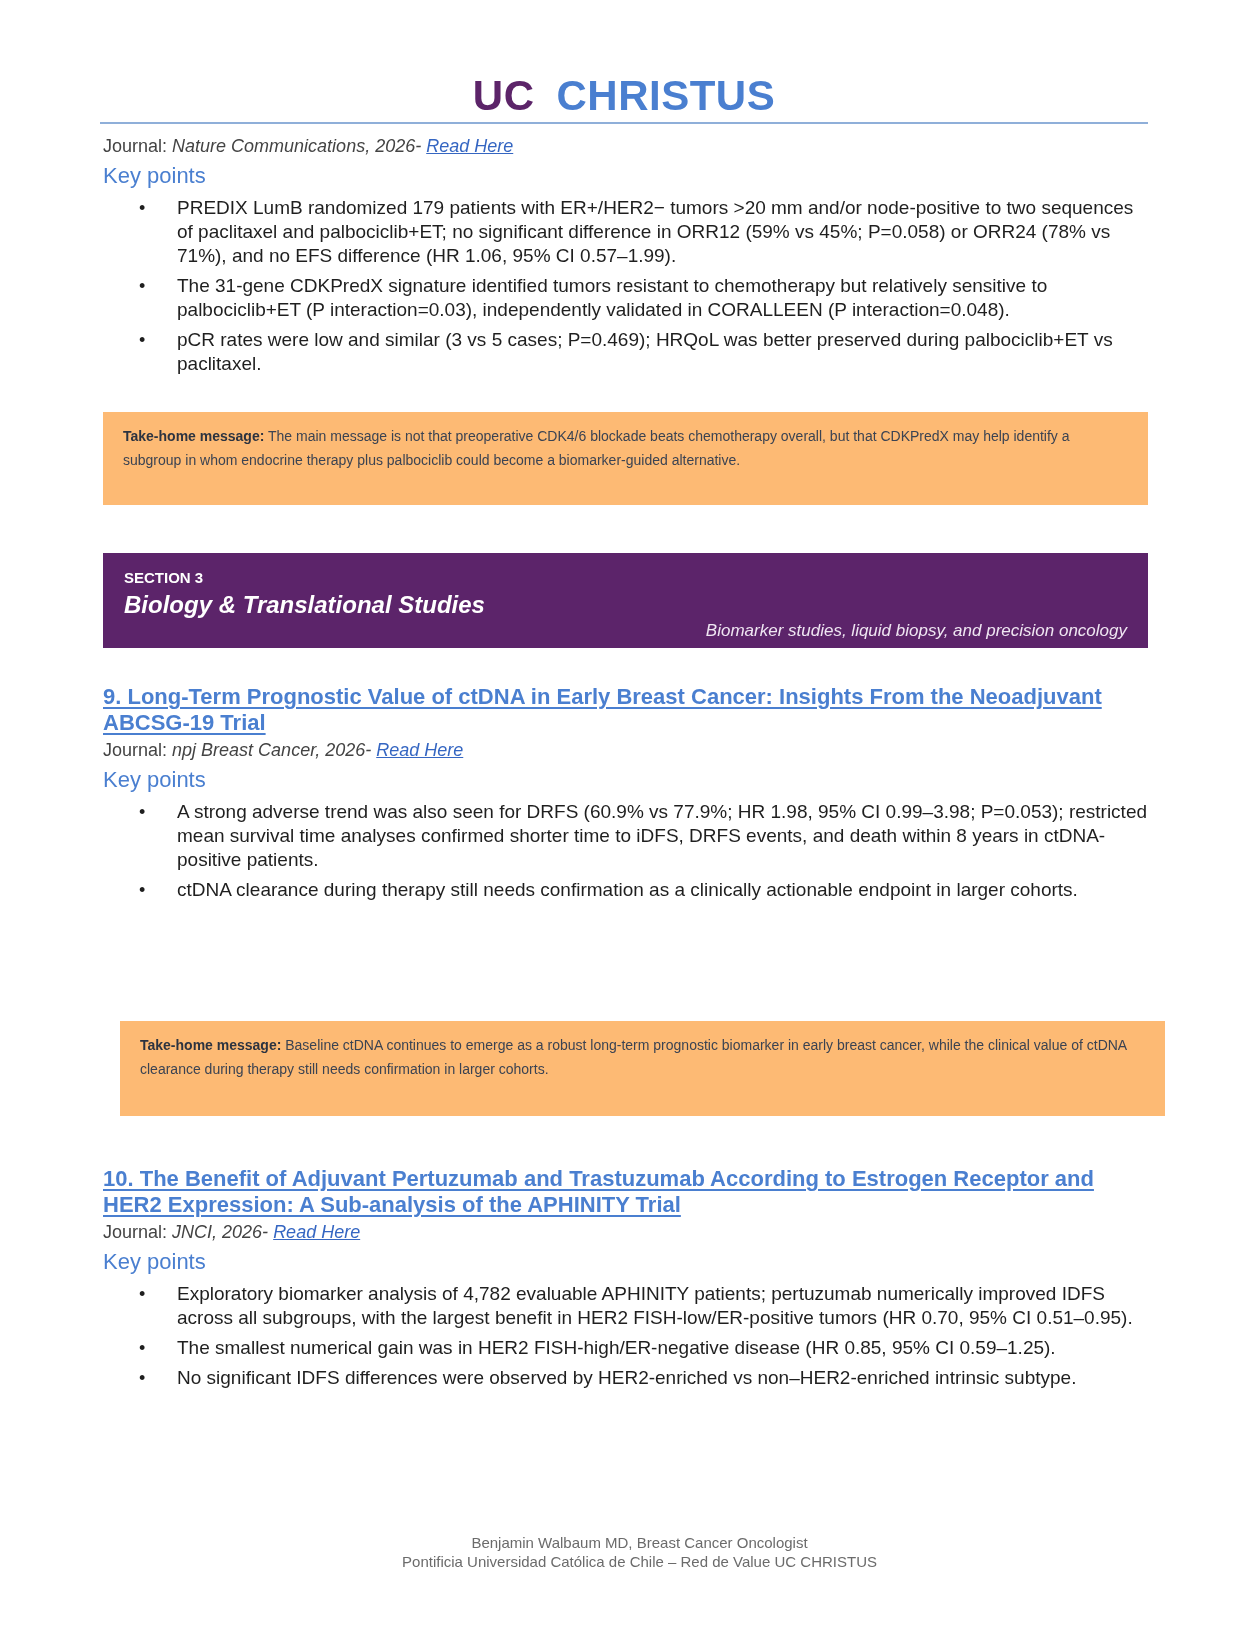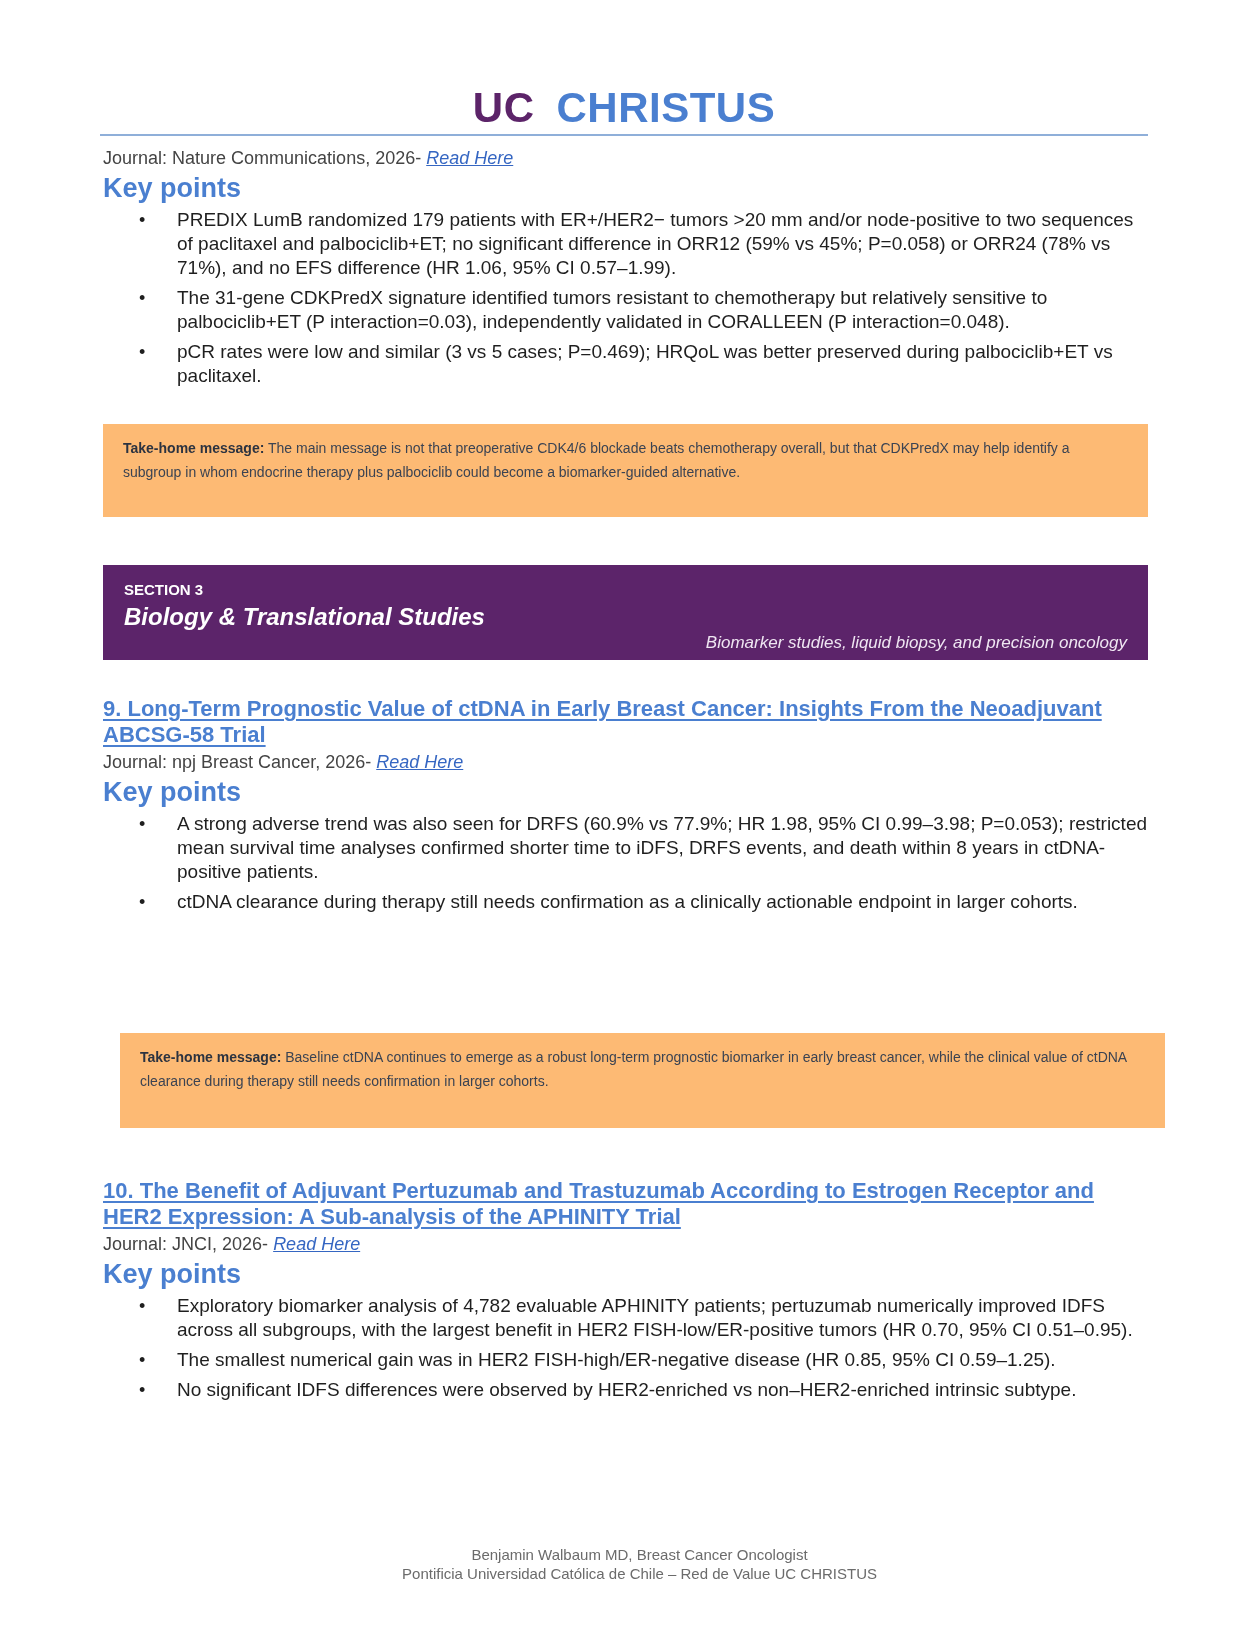--- a/index.html
+++ b/index.html
@@ -1,33 +1,33 @@
 <!DOCTYPE html>
 <html><head>
   <meta charset="utf-8">
   <style>
     html, body { margin: 0; padding: 0; background: #ffffff; }
     body {
       width: 1247px; height: 1640px; position: relative; overflow: hidden;
       font-family: "Liberation Sans", sans-serif; color: #1f1f1f;
     }
-    .page { position: absolute; left: 0; top: 12px; width: 1247px; height: 1197px; }
+    .page { position: absolute; left: 0; top: 0; width: 1247px; height: 1197px; }
     .header {
       position: absolute; left: 100px; top: 70px; width: 1048px; height: 52px;
       text-align: center; border-bottom: 2px solid #8fafd9;
     }
     .brand { font-size: 42px; font-weight: bold; line-height: 52px; letter-spacing: 0.5px; }
     .brand .uc { color: #5c2469; }
     .brand .christus { color: #4a7fd0; margin-left: 22px; }
 
     .block { position: absolute; left: 103px; width: 1045px; }
     .journal { font-size: 18px; color: #444; line-height: 24px; }
-    .journal .jname { }
+    .journal .jname { font-style: italic; }
     .journal a { color: #3566c2; text-decoration: underline; font-style: italic; }
-    .keypoints { font-size: 27px; font-weight: bold; color: #4a7fd0; line-height: 28px; margin-top: 4px; }
+    .keypoints { font-size: 22px; font-weight: normal; color: #4a7fd0; line-height: 28px; margin-top: 4px; }
     ul.kp { margin: 6px 0 0 0; padding: 0; list-style: none; }
     ul.kp li {
       position: relative; padding-left: 74px; font-size: 19px; line-height: 24px;
       color: #1f1f1f; margin-bottom: 6px;
     }
     ul.kp li::before { content: "•"; position: absolute; left: 36px; top: 0; font-size: 18px; }
 
     .takehome {
       position: absolute; left: 103px; width: 1045px; background: #fdba74;
       box-sizing: border-box; padding: 12px 20px; font-size: 14px; line-height: 24px; color: #3b4352;
@@ -80,21 +80,21 @@
     <b>Take-home message:</b><span> The main message is not that preoperative CDK4/6 blockade beats chemotherapy overall, but that CDKPredX may help identify a subgroup in whom endocrine therapy plus palbociclib could become a biomarker-guided alternative.</span>
   </div>
 
   <div class="section">
     <div class="num">SECTION 3</div>
     <div class="title">Biology &amp; Translational Studies</div>
     <div class="sub">Biomarker studies, liquid biopsy, and precision oncology</div>
   </div>
 
   <div class="block" style="top:684px;">
-    <div class="article-title">9. Long-Term Prognostic Value of ctDNA in Early Breast Cancer: Insights From the Neoadjuvant ABCSG-58 Trial</div>
+    <div class="article-title">9. Long-Term Prognostic Value of ctDNA in Early Breast Cancer: Insights From the Neoadjuvant ABCSG-19 Trial</div>
     <div class="journal" style="margin-top:2px;">
       <span>Journal:</span>
       <span class="jname">npj Breast Cancer, 2026-</span>
       <a>Read Here</a>
     </div>
     <div class="keypoints">Key points</div>
     <ul class="kp">
       <li>A strong adverse trend was also seen for DRFS (60.9% vs 77.9%; HR 1.98, 95% CI 0.99–3.98; P=0.053); restricted mean survival time analyses confirmed shorter time to iDFS, DRFS events, and death within 8 years in ctDNA-positive patients.</li>
       <li>ctDNA clearance during therapy still needs confirmation as a clinically actionable endpoint in larger cohorts.</li>
     </ul>

